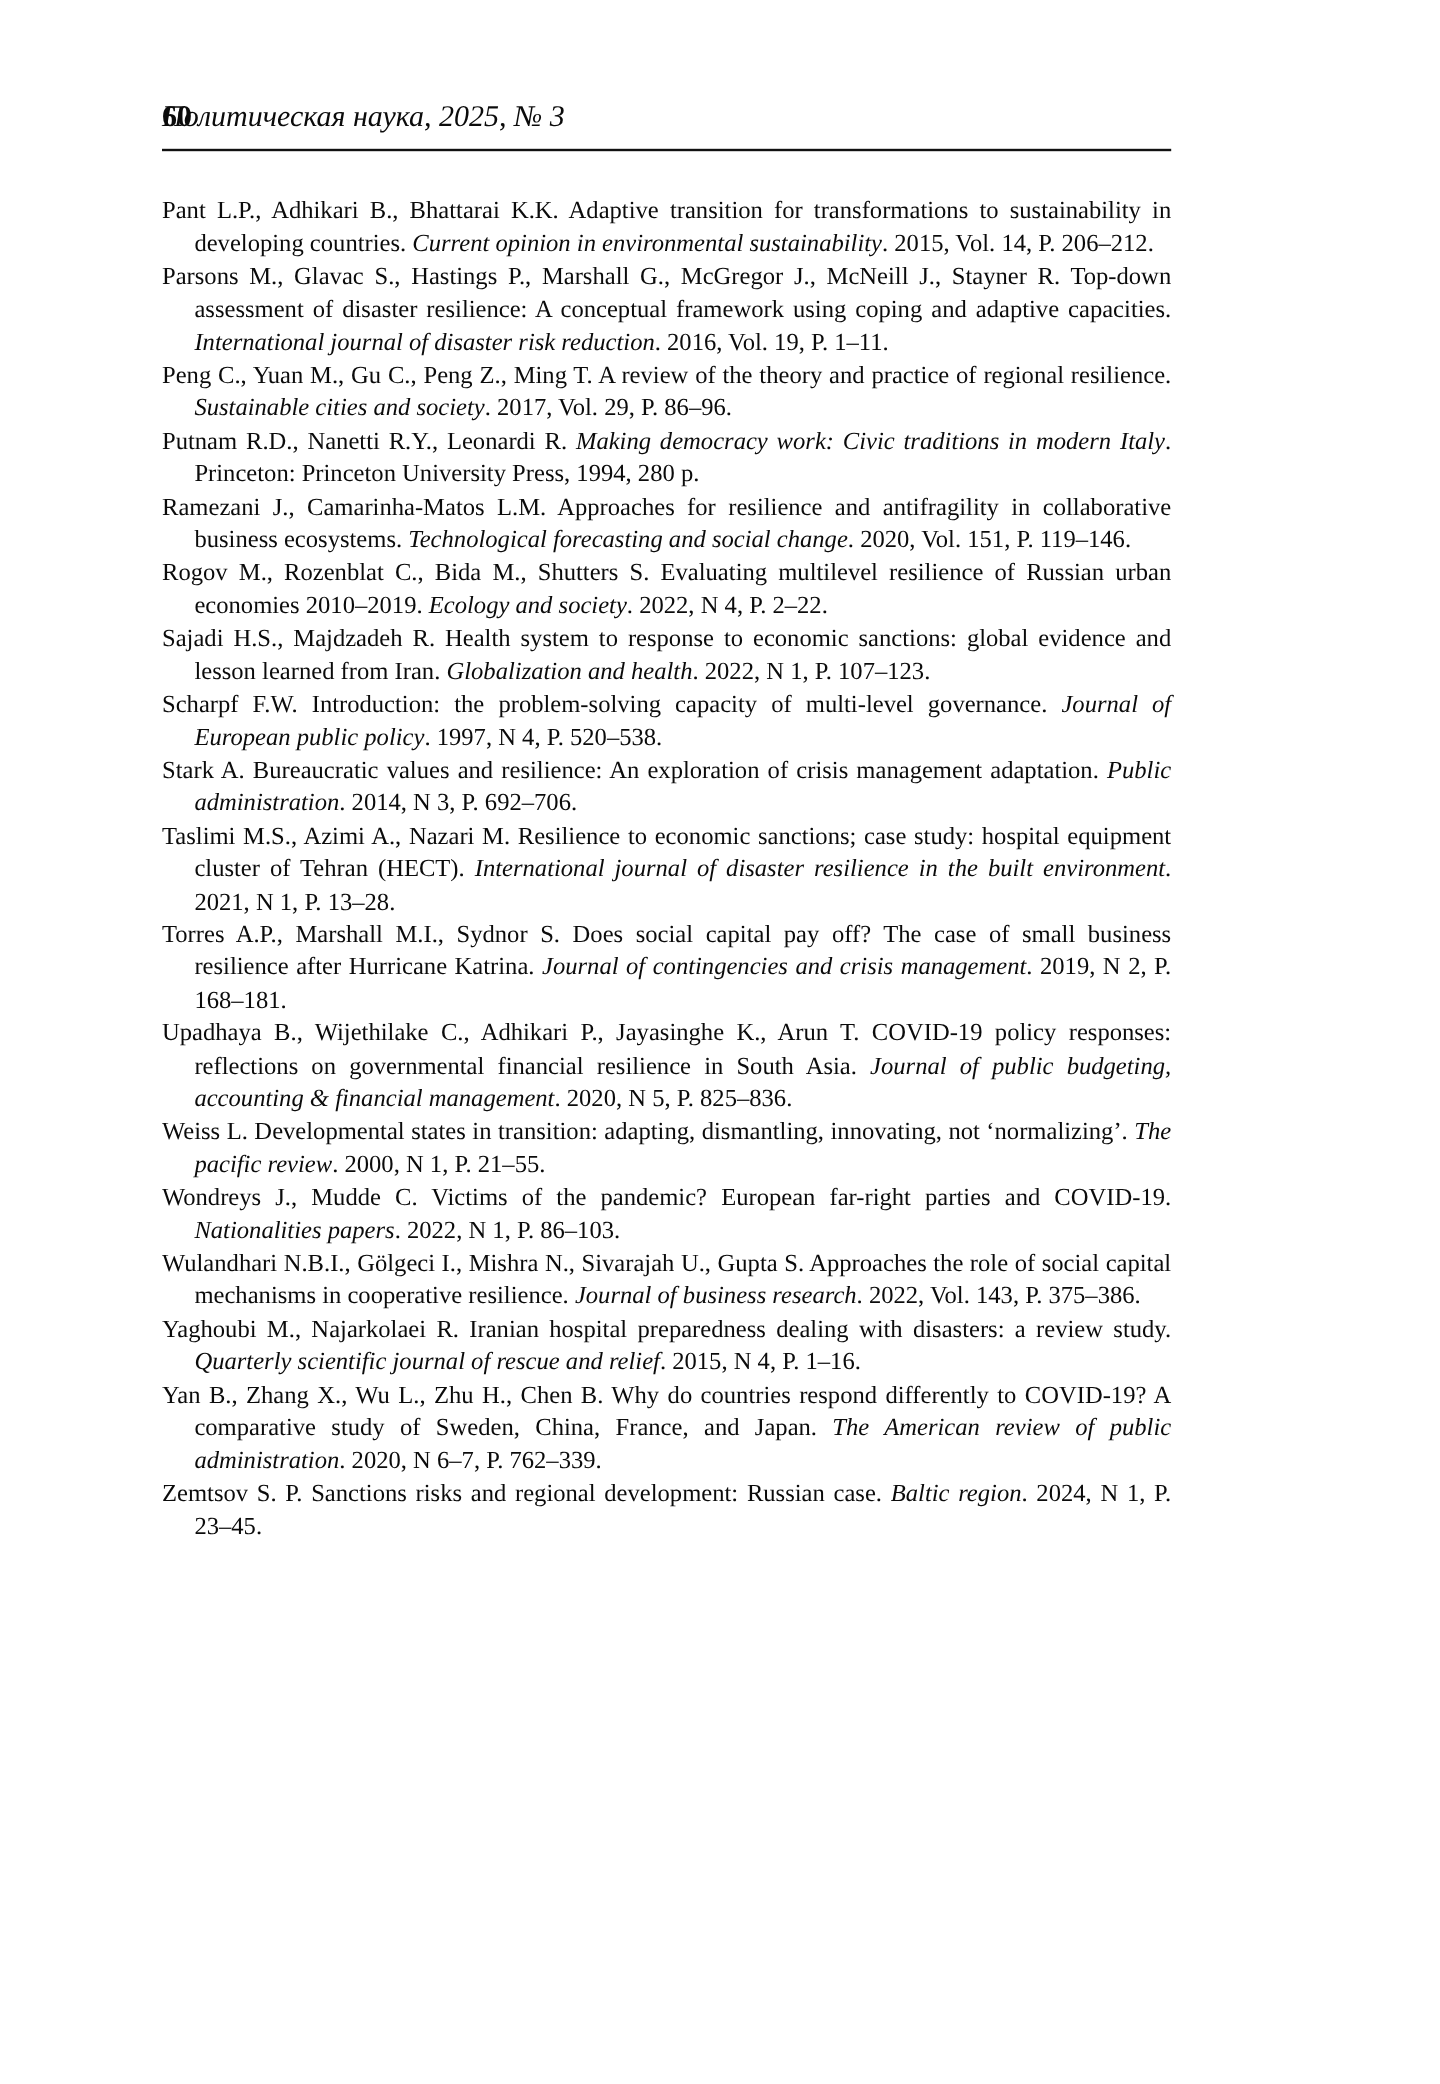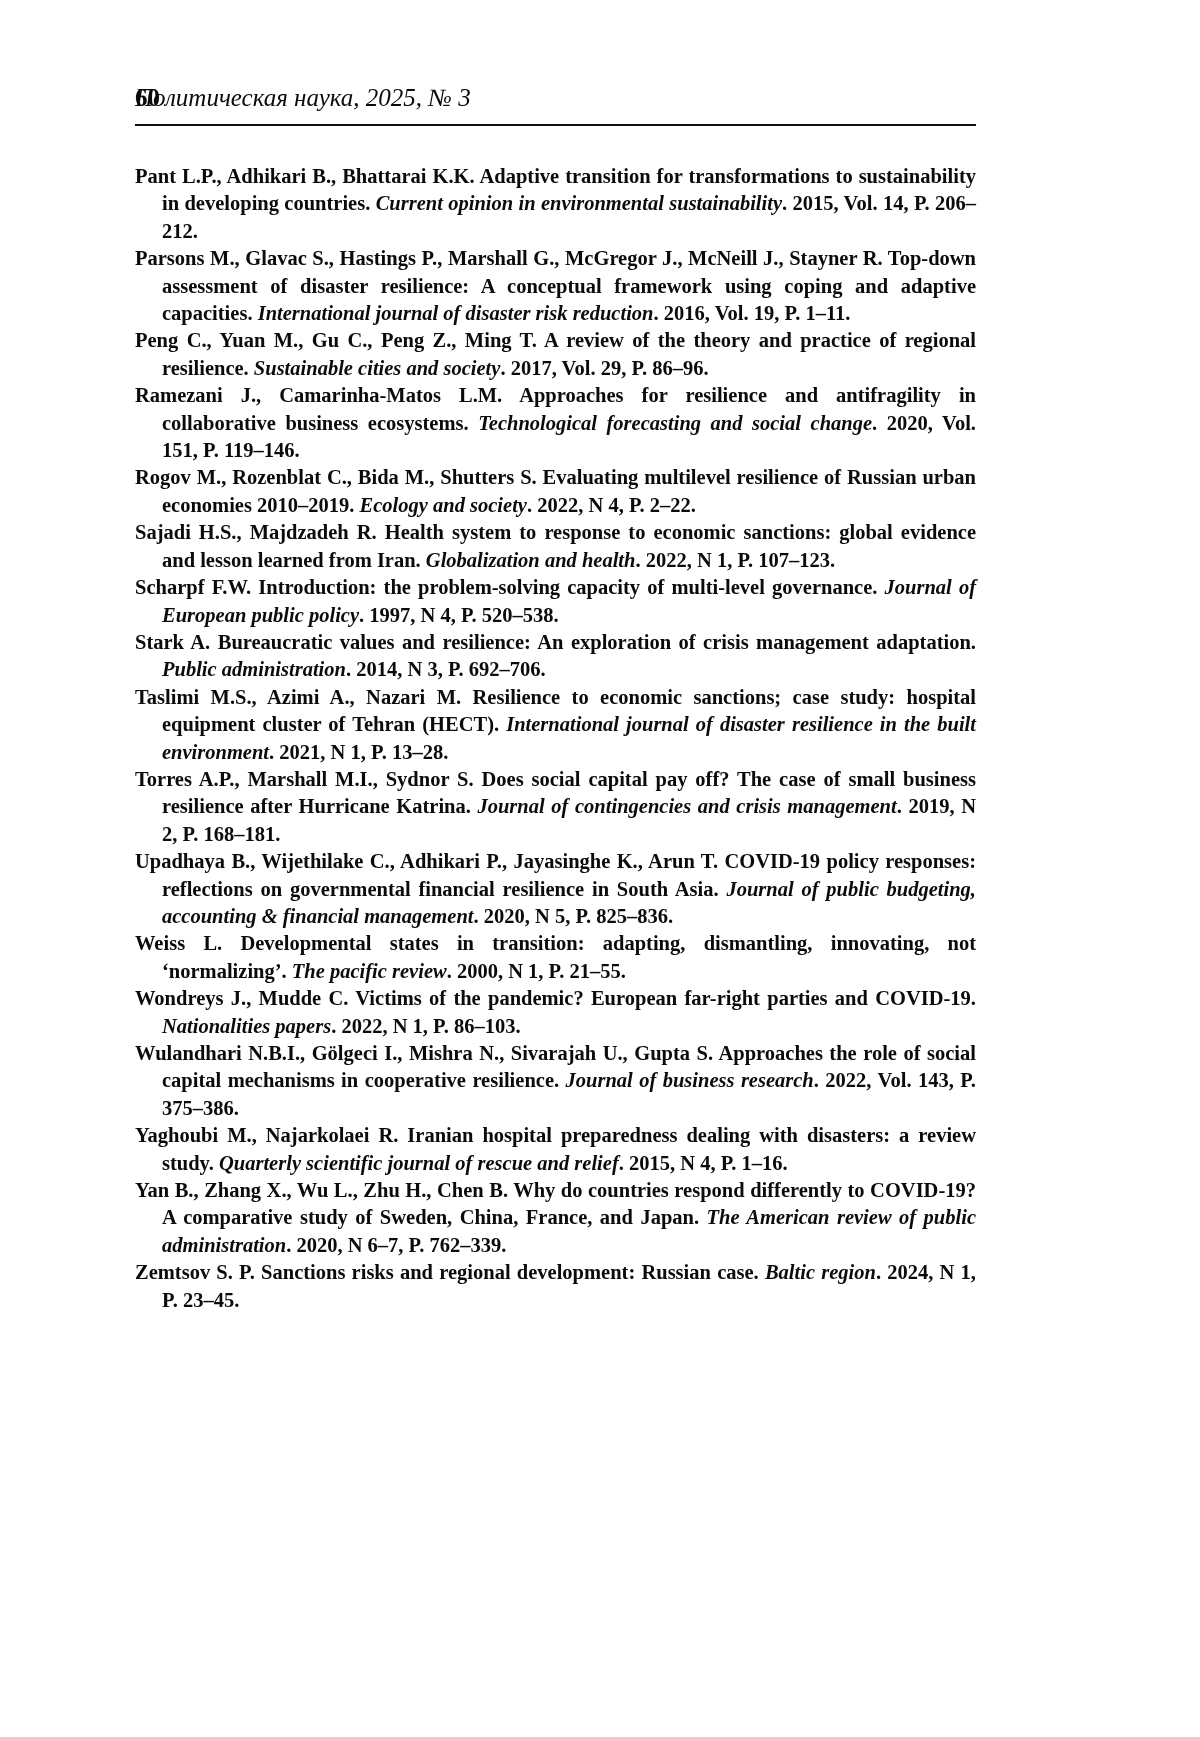--- a/index.html
+++ b/index.html
@@ -39,40 +39,40 @@
   .reference-list {
     margin-top: 37px;
     font-size: 20.5px;
     line-height: 27.4px;
   }
   .ref {
     margin: 0;
     padding-left: 27px;
     text-indent: -27px;
     text-align: justify;
-    font-weight: bold;
   }
   .it {
     font-style: italic;
   }
 </style>
 </head>
 <body>
 
 <div class="sheet">
 
   <div class="running-header">
     <span class="page-number">60</span>
     <span class="running-title">Политическая наука, 2025, № 3</span>
   </div>
 
   <div class="reference-list">
       <p class="ref"><span>Pant L.P., Adhikari B., Bhattarai K.K. Adaptive transition for transformations to sustainability in developing countries. </span><span class="it">Current opinion in environmental sustainability</span><span>. 2015, Vol. 14, P. 206–212.</span></p>
       <p class="ref"><span>Parsons M., Glavac S., Hastings P., Marshall G., McGregor J., McNeill J., Stayner R. Top-down assessment of disaster resilience: A conceptual framework using coping and adaptive capacities. </span><span class="it">International journal of disaster risk reduction</span><span>. 2016, Vol. 19, P. 1–11.</span></p>
       <p class="ref"><span>Peng C., Yuan M., Gu C., Peng Z., Ming T. A review of the theory and practice of regional resilience. </span><span class="it">Sustainable cities and society</span><span>. 2017, Vol. 29, P. 86–96.</span></p>
+      <p class="ref"><span>Putnam R.D., Nanetti R.Y., Leonardi R. </span><span class="it">Making democracy work: Civic traditions in modern Italy</span><span>. Princeton: Princeton University Press, 1994, 280 p.</span></p>
       <p class="ref"><span>Ramezani J., Camarinha-Matos L.M. Approaches for resilience and antifragility in collaborative business ecosystems. </span><span class="it">Technological forecasting and social change</span><span>. 2020, Vol. 151, P. 119–146.</span></p>
       <p class="ref"><span>Rogov M., Rozenblat C., Bida M., Shutters S. Evaluating multilevel resilience of Russian urban economies 2010–2019. </span><span class="it">Ecology and society</span><span>. 2022, N 4, P. 2–22.</span></p>
       <p class="ref"><span>Sajadi H.S., Majdzadeh R. Health system to response to economic sanctions: global evidence and lesson learned from Iran. </span><span class="it">Globalization and health</span><span>. 2022, N 1, P. 107–123.</span></p>
       <p class="ref"><span>Scharpf F.W. Introduction: the problem-solving capacity of multi-level governance. </span><span class="it">Journal of European public policy</span><span>. 1997, N 4, P. 520–538.</span></p>
       <p class="ref"><span>Stark A. Bureaucratic values and resilience: An exploration of crisis management adaptation. </span><span class="it">Public administration</span><span>. 2014, N 3, P. 692–706.</span></p>
       <p class="ref"><span>Taslimi M.S., Azimi A., Nazari M. Resilience to economic sanctions; case study: hospital equipment cluster of Tehran (HECT). </span><span class="it">International journal of disaster resilience in the built environment</span><span>. 2021, N 1, P. 13–28.</span></p>
       <p class="ref"><span>Torres A.P., Marshall M.I., Sydnor S. Does social capital pay off? The case of small business resilience after Hurricane Katrina. </span><span class="it">Journal of contingencies and crisis management</span><span>. 2019, N 2, P. 168–181.</span></p>
       <p class="ref"><span>Upadhaya B., Wijethilake C., Adhikari P., Jayasinghe K., Arun T. COVID-19 policy responses: reflections on governmental financial resilience in South Asia. </span><span class="it">Journal of public budgeting, accounting &amp; financial management</span><span>. 2020, N 5, P. 825–836.</span></p>
       <p class="ref"><span>Weiss L. Developmental states in transition: adapting, dismantling, innovating, not ‘normalizing’. </span><span class="it">The pacific review</span><span>. 2000, N 1, P. 21–55.</span></p>
       <p class="ref"><span>Wondreys J., Mudde C. Victims of the pandemic? European far-right parties and COVID-19. </span><span class="it">Nationalities papers</span><span>. 2022, N 1, P. 86–103.</span></p>

